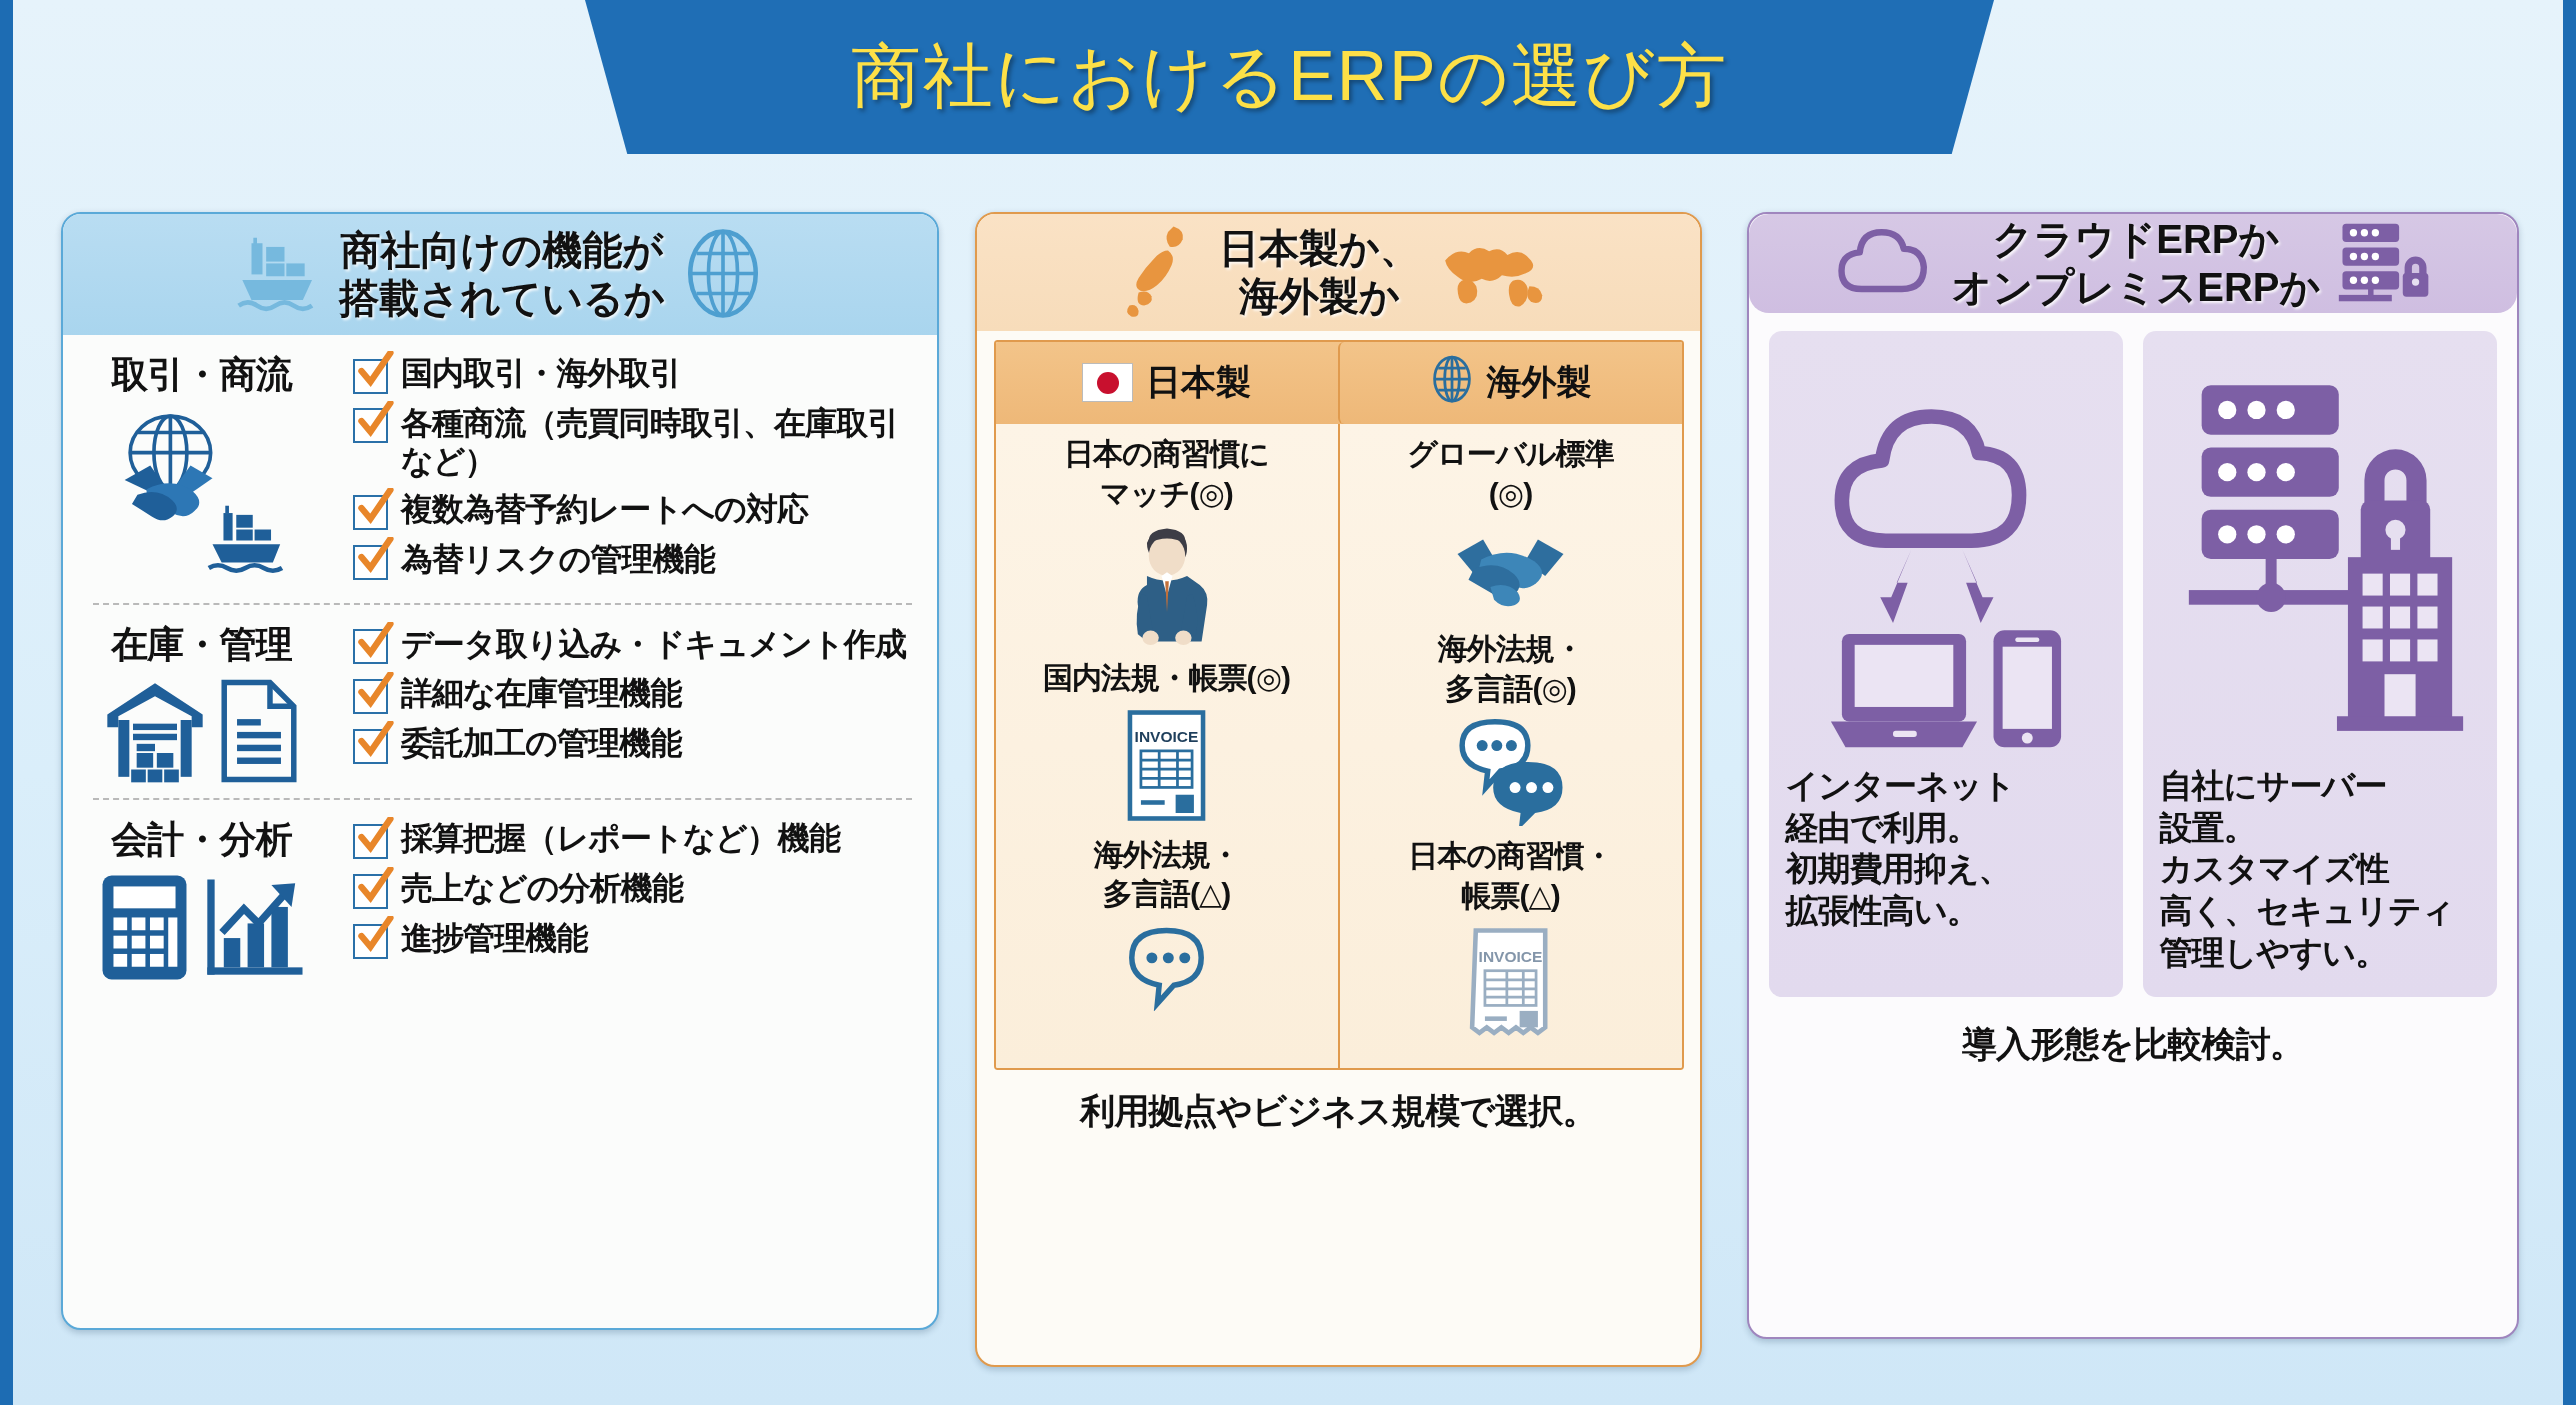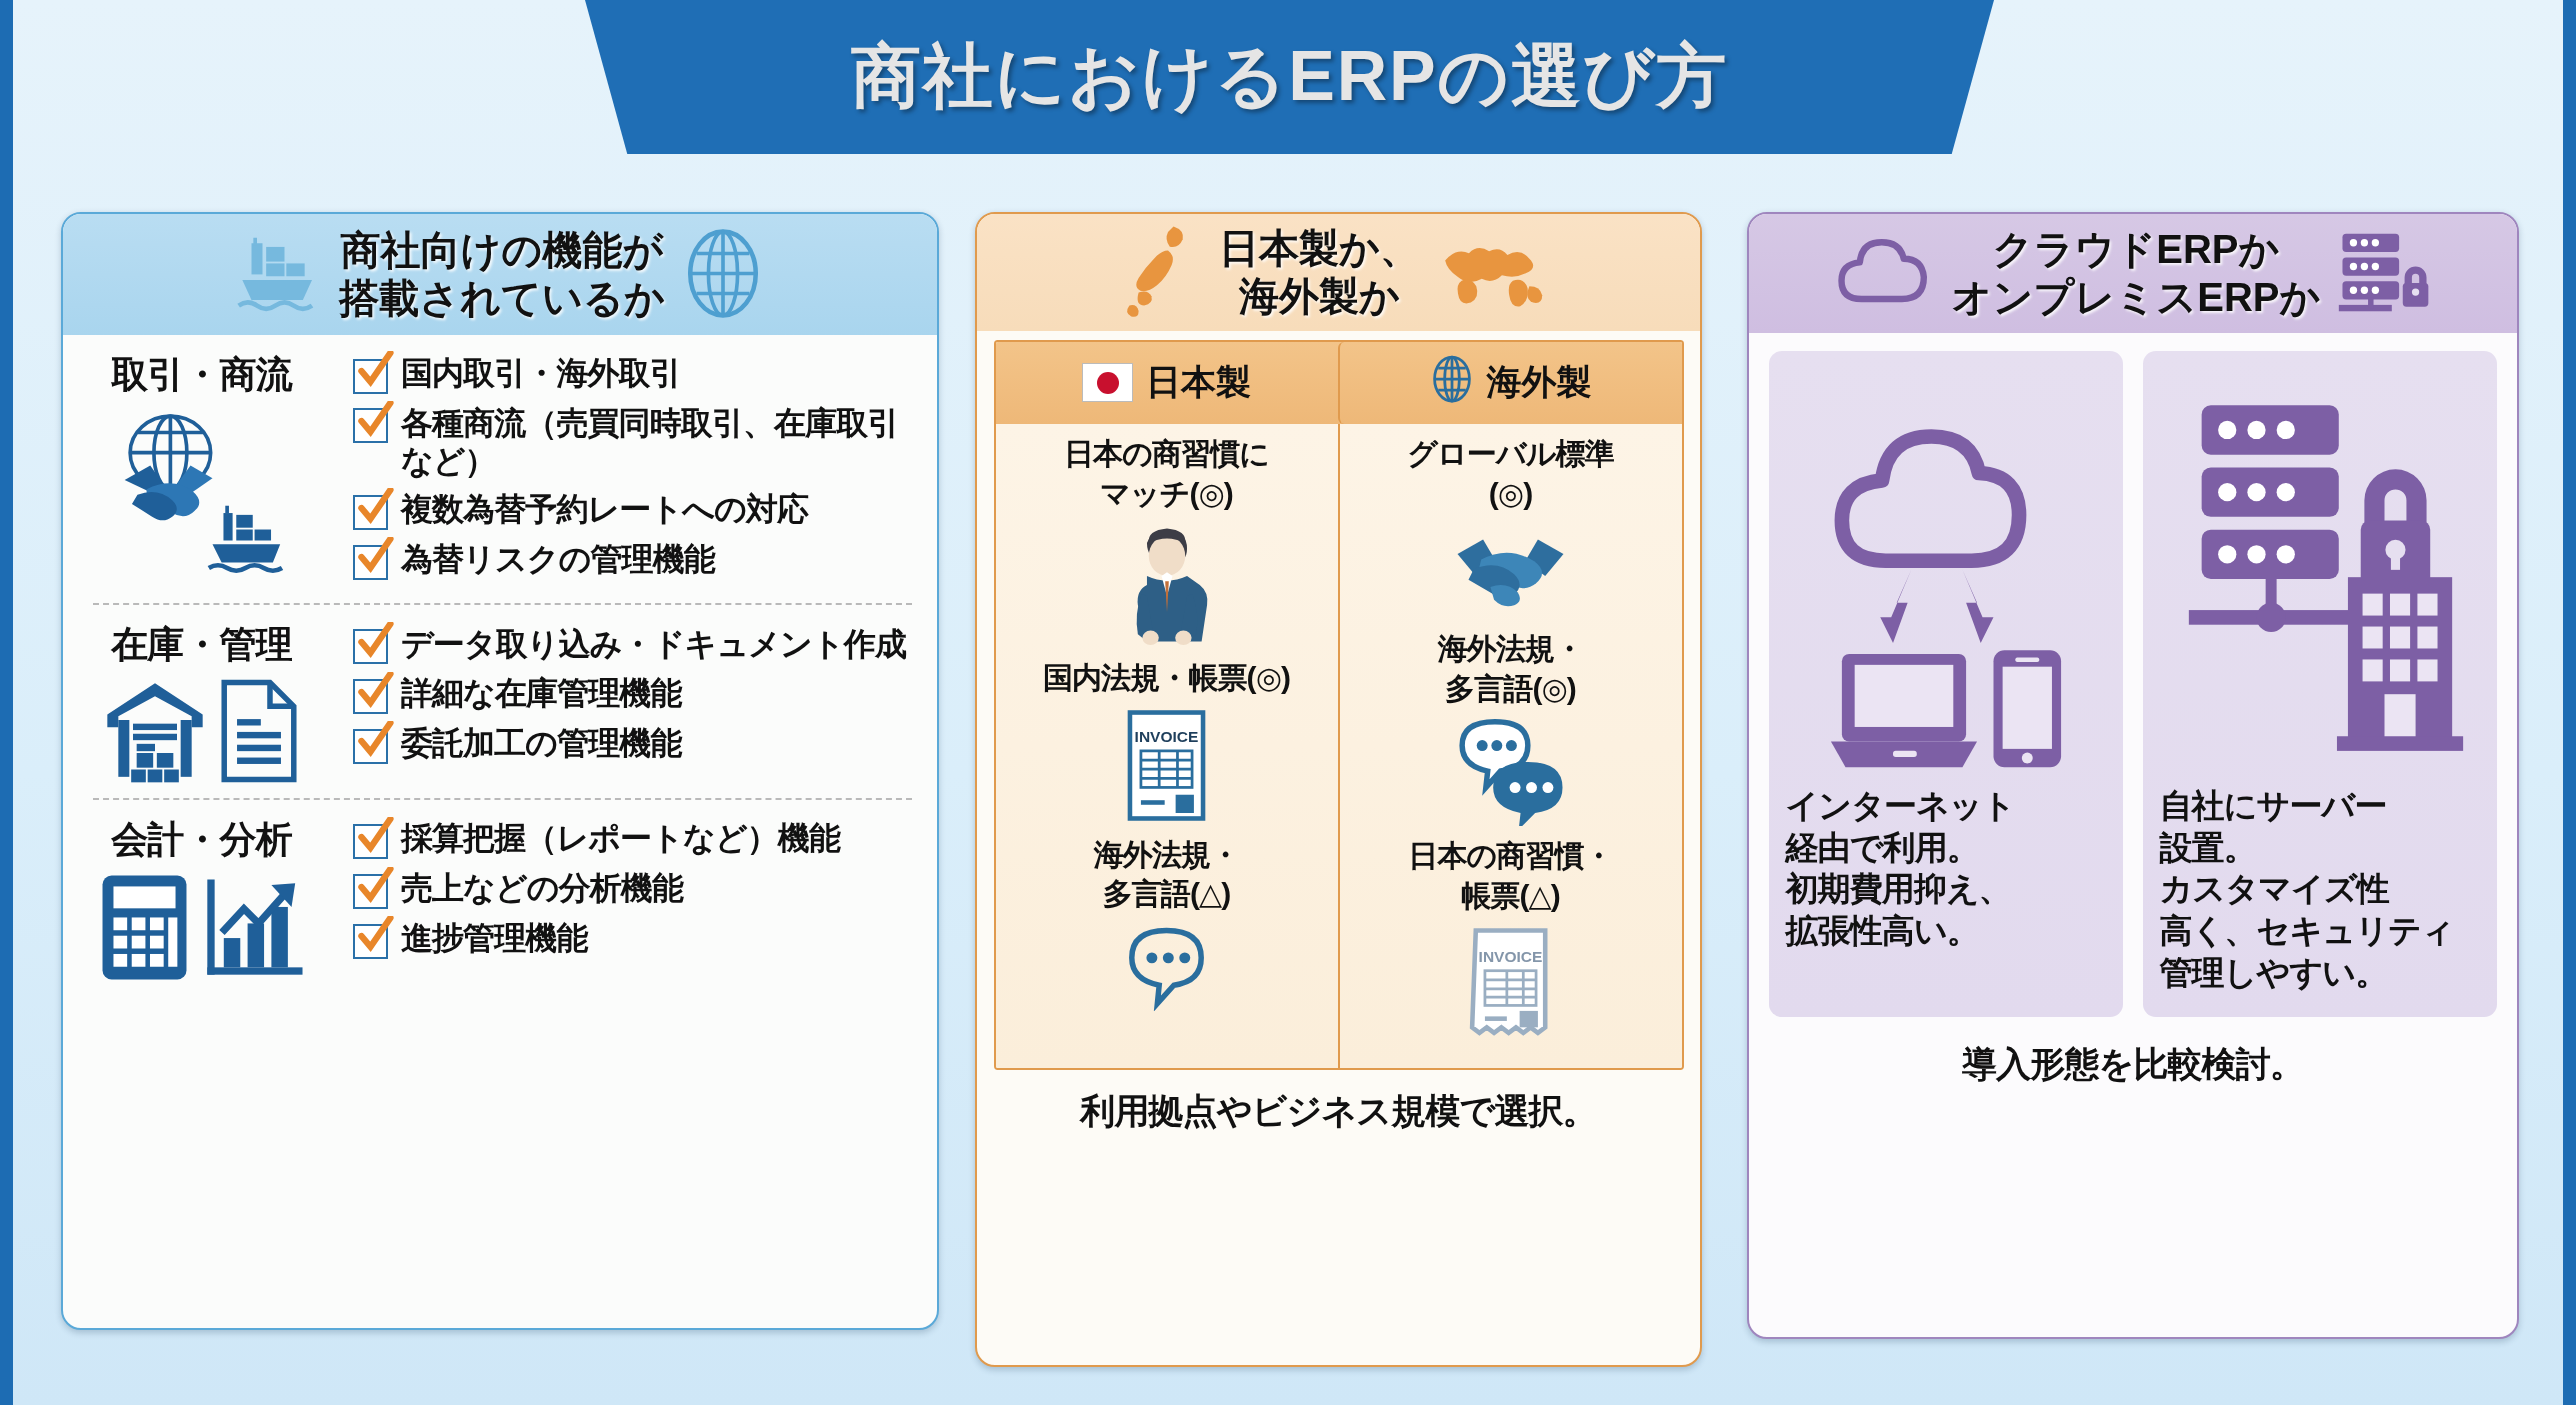--- a/index.html
+++ b/index.html
@@ -17,37 +17,37 @@
   .edge-right{position:absolute;right:0;top:0;width:12.8px;height:1405px;background:#1d6cb3;}
 
   
   .banner{
     position:absolute;left:585px;top:0;width:1409px;height:154px;
     background:#1f6eb5;
     clip-path:polygon(0 0,100% 0,97% 100%,3% 100%);
     display:flex;align-items:center;justify-content:center;
   }
   .banner-title{
-    color:#e5e5e5;font-size:70px;font-weight:bold;letter-spacing:1.8px;
+    color:#fde047;font-size:70px;font-weight:normal;letter-spacing:1.8px;
     text-shadow:2.7px 2.7px 4.6px rgba(0,0,0,.35);
     white-space:nowrap;
   }
 
   
   .panels{position:absolute;left:4px;top:212px;width:2576px;height:1162px;}
   .panel{position:absolute;top:0;border-radius:20px;overflow:hidden;
          box-shadow:0 2.7px 6.4px rgba(20,50,80,.22);}
   .p1{left:57px;width:874px;height:1114px;background:#fbfcfb;border:2.7px solid #5aa9d8;}
   .p2{left:971px;width:723px;height:1151px;background:#fdfbf6;border:2.7px solid #e09a4d;}
   .p3{left:1743px;width:768px;height:1123px;background:#fcfbfd;border:2.7px solid #9f86be;}
 
   .phead{display:flex;align-items:center;justify-content:center;gap:16.5px;padding:12.8px 14.6px;}
   .p1 .phead{background:linear-gradient(180deg,#b9ddf2 0%,#a9d5ee 100%);height:121px;box-sizing:border-box;}
   .p2 .phead{background:linear-gradient(180deg,#fae2c5 0%,#f7dcba 100%);height:117px;box-sizing:border-box;}
-  .p3 .phead{background:linear-gradient(180deg,#d6c8e5 0%,#cfbee1 100%);height:119px;box-sizing:border-box;}
+  .p3 .phead{background:linear-gradient(180deg,#d6c8e5 0%,#cfbee1 100%);height:99px;box-sizing:border-box;border-radius:20px;}
   .phead-txt{font-size:40px;font-weight:bold;line-height:1.18;color:#111;text-align:center;
              text-shadow:1.8px 1.8px 2.7px rgba(255,255,255,.85);}
 
   
   .p1body{padding:14.6px 20px 9.1px 24px;}
   .sect{display:flex;align-items:flex-start;gap:9.1px;}
   .sect-left{width:229px;flex:0 0 229px;display:flex;flex-direction:column;align-items:center;}
   .sect-title{font-size:37px;font-weight:bold;color:#111;letter-spacing:-0.9px;white-space:nowrap;margin-bottom:5.5px;}
   .sect-icons{display:flex;align-items:center;justify-content:center;gap:5.5px;}
   .sect-right{flex:1;padding-top:5.5px;}

